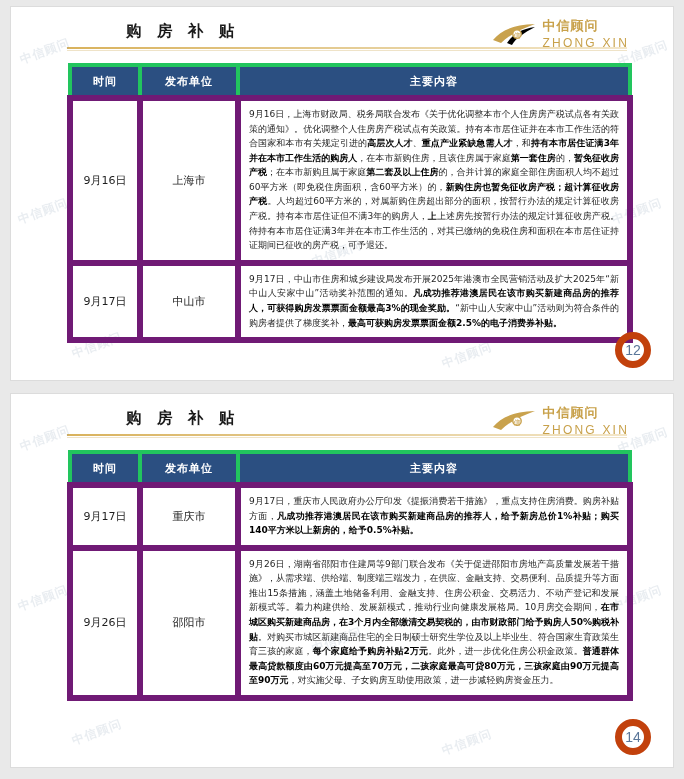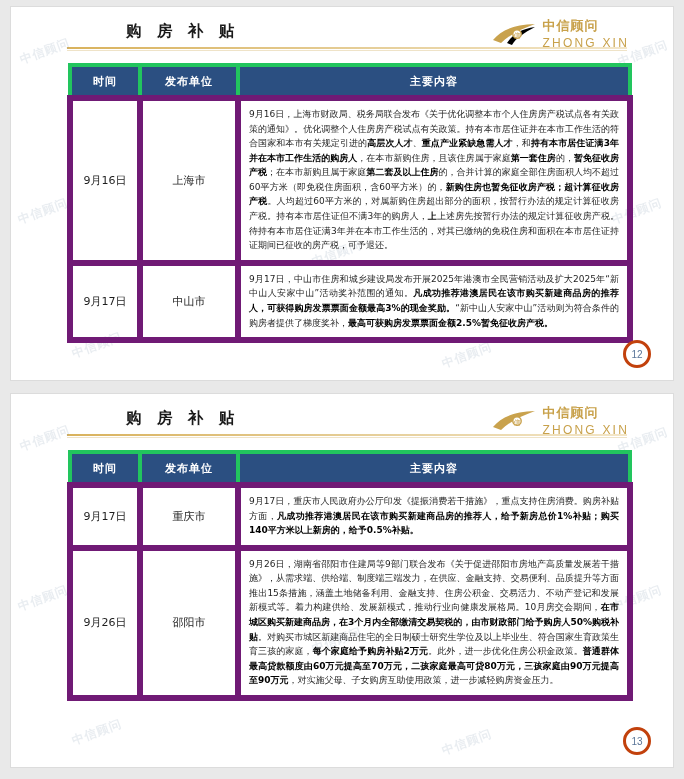--- a/index.html
+++ b/index.html
@@ -145,24 +145,24 @@
     pointer-events: none;
   }
 
   
   .pagenum {
     position: absolute;
     right: 22px;
     bottom: 12px;
     width: 22px;
     height: 22px;
-    border: 3px solid #c2410c;
+    border: 7px solid #c2410c;
     border-radius: 50%;
     color: #5a7699;
-    font-size: 10px;
+    font-size: 14px;
     display: flex;
     align-items: center;
     justify-content: center;
     font-family: "Liberation Sans", sans-serif;
   }
 </style>
 </head>
 <body>
 
 <div class="slide">
@@ -208,21 +208,21 @@
     </thead>
     <tbody>
       <tr>
         <td class="c-date">9月16日</td>
         <td class="c-unit">上海市</td>
         <td class="c-body">9月16日，上海市财政局、税务局联合发布《关于优化调整本市个人住房房产税试点各有关政策的通知》。优化调整个人住房房产税试点有关政策。持有本市居住证并在本市工作生活的符合国家和本市有关规定引进的<b>高层次人才</b>、<b>重点产业紧缺急需人才</b>，和<b>持有本市居住证满3年并在本市工作生活的购房人</b>，在本市新购住房，且该住房属于家庭<b>第一套住房</b>的，<b>暂免征收房产税</b>；在本市新购且属于家庭<b>第二套及以上住房</b>的，合并计算的家庭全部住房面积人均不超过60平方米（即免税住房面积，含60平方米）的，<b>新购住房也暂免征收房产税；超计算征收房产税</b>。人均超过60平方米的，对属新购住房超出部分的面积，按暂行办法的规定计算征收房产税。持有本市居住证但不满3年的购房人，<b>上</b>上述房先按暂行办法的规定计算征收房产税。待持有本市居住证满3年并在本市工作生活的，对其已缴纳的免税住房和面积在本市居住证持证期间已征收的房产税，可予退还。</td>
       </tr>
       <tr>
         <td class="c-date">9月17日</td>
         <td class="c-unit">中山市</td>
-        <td class="c-body">9月17日，中山市住房和城乡建设局发布开展2025年港澳市全民营销活动及扩大2025年“新中山人安家中山”活动奖补范围的通知。<b>凡成功推荐港澳居民在该市购买新建商品房的推荐人，可获得购房发票票面金额最高3%的现金奖励。</b>“新中山人安家中山”活动则为符合条件的购房者提供了梯度奖补，<b>最高可获购房发票票面金额2.5%暂免征收房产税。</b></td>
+        <td class="c-body">9月17日，中山市住房和城乡建设局发布开展2025年港澳市全民营销活动及扩大2025年“新中山人安家中山”活动奖补范围的通知。<b>凡成功推荐港澳居民在该市购买新建商品房的推荐人，可获得购房发票票面金额最高3%的现金奖励。</b>“新中山人安家中山”活动则为符合条件的购房者提供了梯度奖补，<b>最高可获购房发票票面金额2.5%的电子消费券补贴。</b></td>
       </tr>
     </tbody>
   </table>
 
   <div class="pagenum">12</div>
 </div>
 
 <div class="slide">
   <div class="slide-title">购 房 补 贴</div>
   <div class="title-rule"></div>
@@ -270,14 +270,14 @@
         <td class="c-body">9月17日，重庆市人民政府办公厅印发《提振消费若干措施》，重点支持住房消费。购房补贴方面，<b>凡成功推荐港澳居民在该市购买新建商品房的推荐人，给予新房总价1%补贴；购买140平方米以上新房的，给予0.5%补贴。</b></td>
       </tr>
       <tr>
         <td class="c-date">9月26日</td>
         <td class="c-unit">邵阳市</td>
         <td class="c-body">9月26日，湖南省邵阳市住建局等9部门联合发布《关于促进邵阳市房地产高质量发展若干措施》，从需求端、供给端、制度端三端发力，在供应、金融支持、交易便利、品质提升等方面推出15条措施，涵盖土地储备利用、金融支持、住房公积金、交易活力、不动产登记和发展新模式等。着力构建供给、发展新模式，推动行业向健康发展格局。10月房交会期间，<b>在市城区购买新建商品房，在3个月内全部缴清交易契税的，由市财政部门给予购房人50%购税补贴</b>。对购买市城区新建商品住宅的全日制硕士研究生学位及以上毕业生、符合国家生育政策生育三孩的家庭，<b>每个家庭给予购房补贴2万元</b>。此外，进一步优化住房公积金政策。<b>普通群体最高贷款额度由60万元提高至70万元，二孩家庭最高可贷80万元，三孩家庭由90万元提高至90万元</b>，对实施父母、子女购房互助使用政策，进一步减轻购房资金压力。</td>
       </tr>
     </tbody>
   </table>
 
-  <div class="pagenum">13</div>
+  <div class="pagenum">14</div>
 </div>
 
 </body></html>

